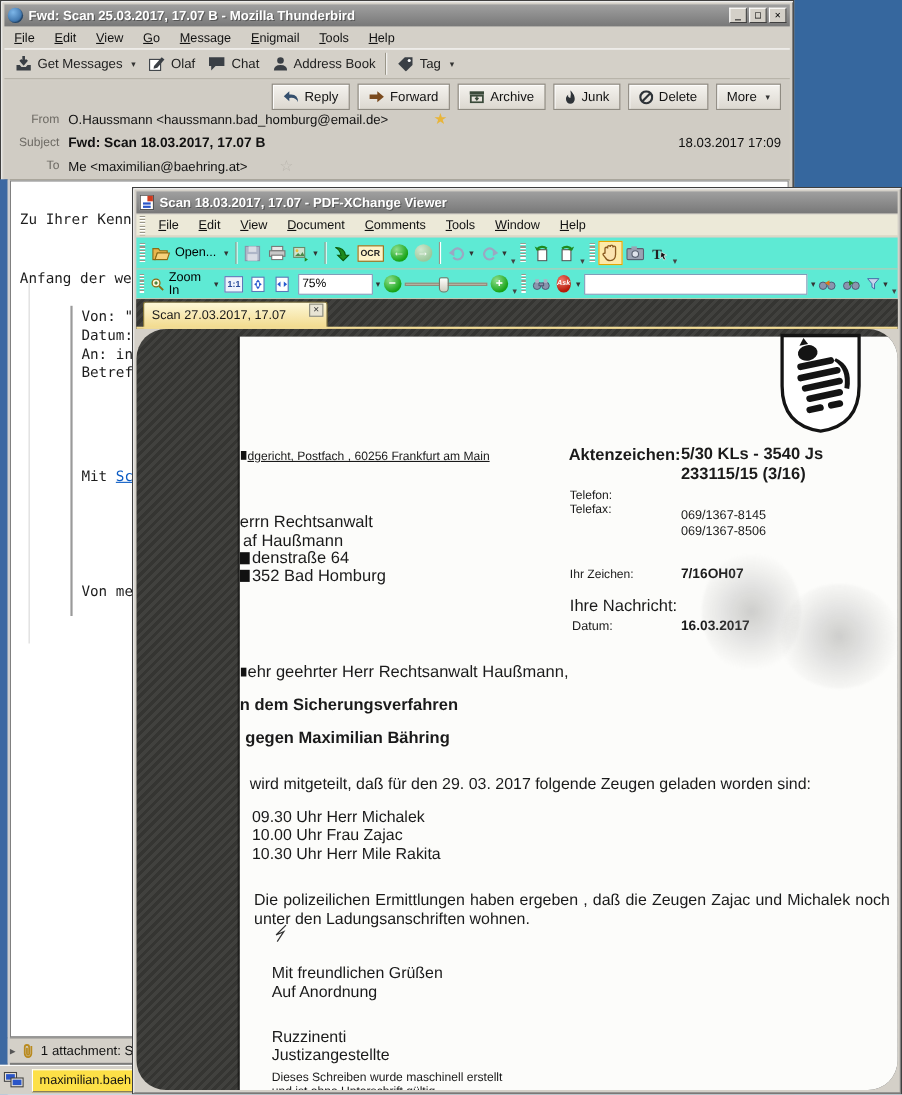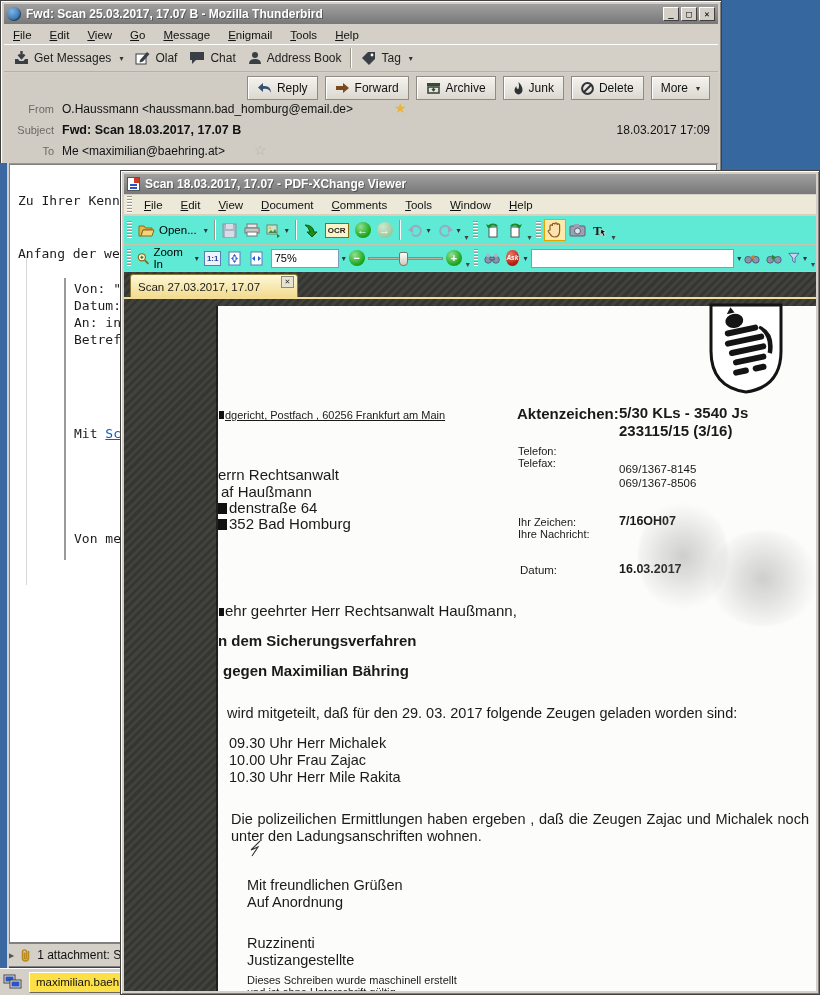--- a/index.html
+++ b/index.html
@@ -33,21 +33,21 @@
 
   
   .pdf-toolbar { position:absolute; left:3px; right:3px; background:#5eead4; border-bottom:1px solid #c9c4ae; display:flex; align-items:center; }
   .ibtn { display:flex; align-items:center; justify-content:center; min-width:22px; height:22px; padding:0 2px; border:1px solid transparent; }
   .ibtn.sel { background:#fde9a9; border:1px solid #e3a600; }
   .circle { width:16px; height:16px; border-radius:50%; display:flex; align-items:center; justify-content:center; color:#fff; font-size:11px; font-weight:bold; line-height:1; }
   .c-green { background:radial-gradient(circle at 35% 30%,#8fe08f,#17a317 70%); }
   .c-green-dis { background:radial-gradient(circle at 35% 30%,#cfe8cf,#9cc89c 70%); }
   .combo { height:19px; background:#fff; border:1px solid #7f9db9; font-size:11px; padding:1px 3px; font-family:"Liberation Sans",sans-serif; }
   .tabbar-bg { background:#3a3a37 repeating-linear-gradient(135deg,#41413e 0 3px,#353532 3px 6px); }
-  .doc-area { position:absolute; left:3px; right:3px; bottom:3px; background:#3a3a37 repeating-linear-gradient(135deg,#41413e 0 3px,#353532 3px 6px); overflow:hidden; }
+  .doc-area { position:absolute; left:3px; right:3px; bottom:3px; background:#3a3a37 repeating-linear-gradient(135deg,#41413e 0 3px,#353532 3px 6px); overflow:hidden;border-radius:27px; }
   .page { position:absolute; background:#fcfcfa; box-shadow:-2px 0 0 rgba(0,0,0,.45); }
   .ln { position:absolute; color:#1a1a1a; white-space:nowrap; font-family:"Liberation Sans",sans-serif; }
   .b { font-weight:bold; }
   .blk { display:inline-block; width:9px; height:11px; background:#111; margin-right:2px; vertical-align:-1px; }
   .blk-sm { display:inline-block; width:5px; height:8px; background:#111; margin-right:1px; }
   .smudge { position:absolute; border-radius:50%; background:radial-gradient(circle,rgba(120,120,120,.35),rgba(160,160,160,.12) 55%,transparent 75%); filter:blur(1px); }
 
   .hamb { width:16px; height:11px; border-top:3px solid #3a3f45; border-bottom:3px solid #3a3f45; background:linear-gradient(#3a3f45,#3a3f45) center/100% 3px no-repeat; }
   .slider-track { width:88px; height:3px; background:#b9b5a5; border:1px solid #8f8b7a; position:relative; align-self:center; }
   .slider-thumb { position:absolute; top:-6px; left:42%; width:9px; height:14px; background:linear-gradient(180deg,#fdfdfb,#cfccbe); border:1px solid #7a7768; border-radius:2px 2px 4px 4px; }
@@ -450,21 +450,21 @@
         <div class="ln" style="left:401px;top:157px;font-size:11.5px;">069/1367-8145</div>
         <div class="ln" style="left:401px;top:171px;font-size:11.5px;">069/1367-8506</div>
 
         <div class="ln" style="left:0;top:160px;font-size:15px;">errn Rechtsanwalt</div>
         <div class="ln" style="left:3px;top:177px;font-size:15px;">af Haußmann</div>
         <div class="ln" style="left:0;top:193px;font-size:15px;"><span class="blk"></span><span>denstraße 64</span></div>
         <div class="ln" style="left:0;top:209px;font-size:15px;"><span class="blk"></span><span>352 Bad Homburg</span></div>
 
         <div class="ln" style="left:300px;top:210px;font-size:11px;">Ihr Zeichen:</div>
         <div class="ln b" style="left:401px;top:208px;font-size:12.5px;">7/16OH07</div>
-        <div class="ln" style="left:300px;top:222px;font-size:11px;">Ihre Nachricht:</div>
+        <div class="ln" style="left:300px;top:236px;font-size:15px;">Ihre Nachricht:</div>
         <div class="ln" style="left:302px;top:258px;font-size:11.5px;">Datum:</div>
         <div class="ln b" style="left:401px;top:256px;font-size:12.5px;">16.03.2017</div>
 
         <div class="smudge" style="left:420px;top:195px;width:90px;height:110px;"></div>
         <div class="smudge" style="left:490px;top:225px;width:110px;height:95px;"></div>
 
         <div class="ln" style="left:1px;top:296px;font-size:15px;"><span class="blk-sm"></span><span>ehr geehrter Herr Rechtsanwalt Haußmann,</span></div>
         <div class="ln b" style="left:0;top:326px;font-size:15px;">n dem Sicherungsverfahren</div>
         <div class="ln b" style="left:5px;top:356px;font-size:15px;">gegen Maximilian Bähring</div>
         <div class="ln" style="left:9px;top:399px;font-size:14.5px;">wird mitgeteilt, daß für den 29. 03. 2017 folgende Zeugen geladen worden sind:</div>

